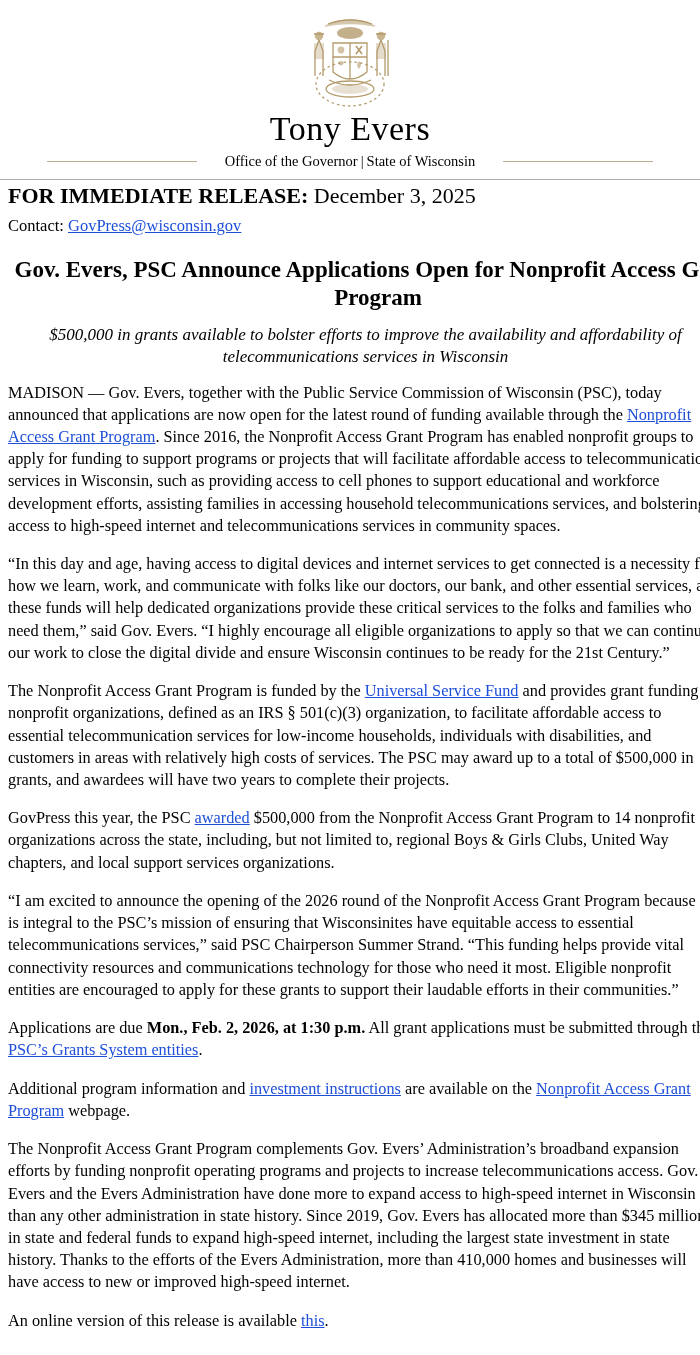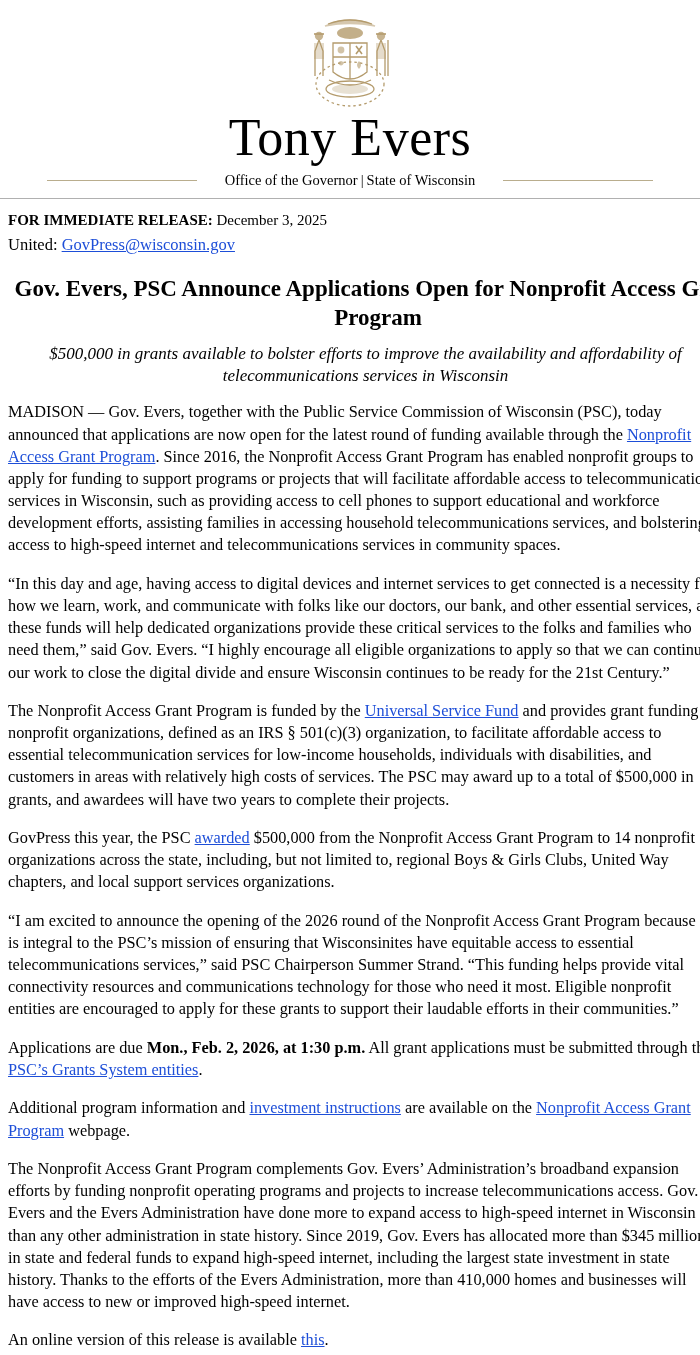--- a/index.html
+++ b/index.html
@@ -12,21 +12,21 @@
     color:#000000;
     overflow:hidden;
   }
   .page { width:700px; overflow:hidden; }
 
   
   .masthead { padding-top:10px; text-align:center; overflow:hidden; }
   .seal { display:block; margin:0 auto; }
   .wordmark {
     font-family:"Liberation Serif", serif;
-    font-size:52px;
+    font-size:34px;
     line-height:1.05;
     letter-spacing:0.5px;
     margin-top:-4px;
   }
   .tagline-row {
     display:flex; align-items:center; justify-content:center;
     gap:28px; margin-top:6px; padding:0 16px;
   }
   .tagline-rule { height:1px; background:#b9ad8d; flex:0 0 150px; }
   .tagline {
@@ -34,21 +34,21 @@
     font-size:14.5px; white-space:nowrap;
   }
   .tagline .bar { margin:0 3px; }
   .master-rule {
     border:0; border-top:1px solid #b0b0b0;
     margin:9px 0 0 0; width:100%;
   }
 
   
   .body-wrap { padding:0 6px 0 8px; }
-  .meta { font-size:15px; line-height:1.45; margin-top:11px; }
+  .meta { font-size:22px; line-height:1.45; }
   .meta .strong { font-weight:bold; }
   .meta-line2 { font-size:16.5px; line-height:1.45; margin-top:2px; }
 
   
   h1.headline {
     font-size:23px; font-weight:bold; text-align:center;
     line-height:1.24; margin:18px 0 0 0;
     width:740px; 
   }
   .subhead {
@@ -118,21 +118,21 @@
     <hr class="master-rule">
   </div>
 
   <div class="body-wrap">
 
     <div class="meta">
       <span class="strong">FOR IMMEDIATE RELEASE:</span><span> December 3, 2025</span>
     </div>
 
     <div class="meta-line2">
-      <span>United: </span><a class="lnk" href="#">GovPress@wisconsin.gov</a>
+      <span>Contact: </span><a class="lnk" href="#">GovPress@wisconsin.gov</a>
     </div>
 
     <h1 class="headline">Gov. Evers, PSC Announce Applications Open for Nonprofit Access Grant Program</h1>
 
     <div class="subhead">$500,000 in grants available to bolster efforts to improve the availability and affordability of telecommunications services in Wisconsin</div>
 
     <p class="copy first">
       <span>MADISON — Gov. Evers, together with the Public Service Commission of Wisconsin (PSC), today announced that applications are now open for the latest round of funding available through the </span><a class="lnk" href="#">Nonprofit Access Grant Program</a><span>. Since 2016, the Nonprofit Access Grant Program has enabled nonprofit groups to apply for funding to support programs or projects that will facilitate affordable access to telecommunications services in Wisconsin, such as providing access to cell phones to support educational and workforce development efforts, assisting families in accessing household telecommunications services, and bolstering access to high-speed internet and telecommunications services in community spaces.</span>
     </p>
 

